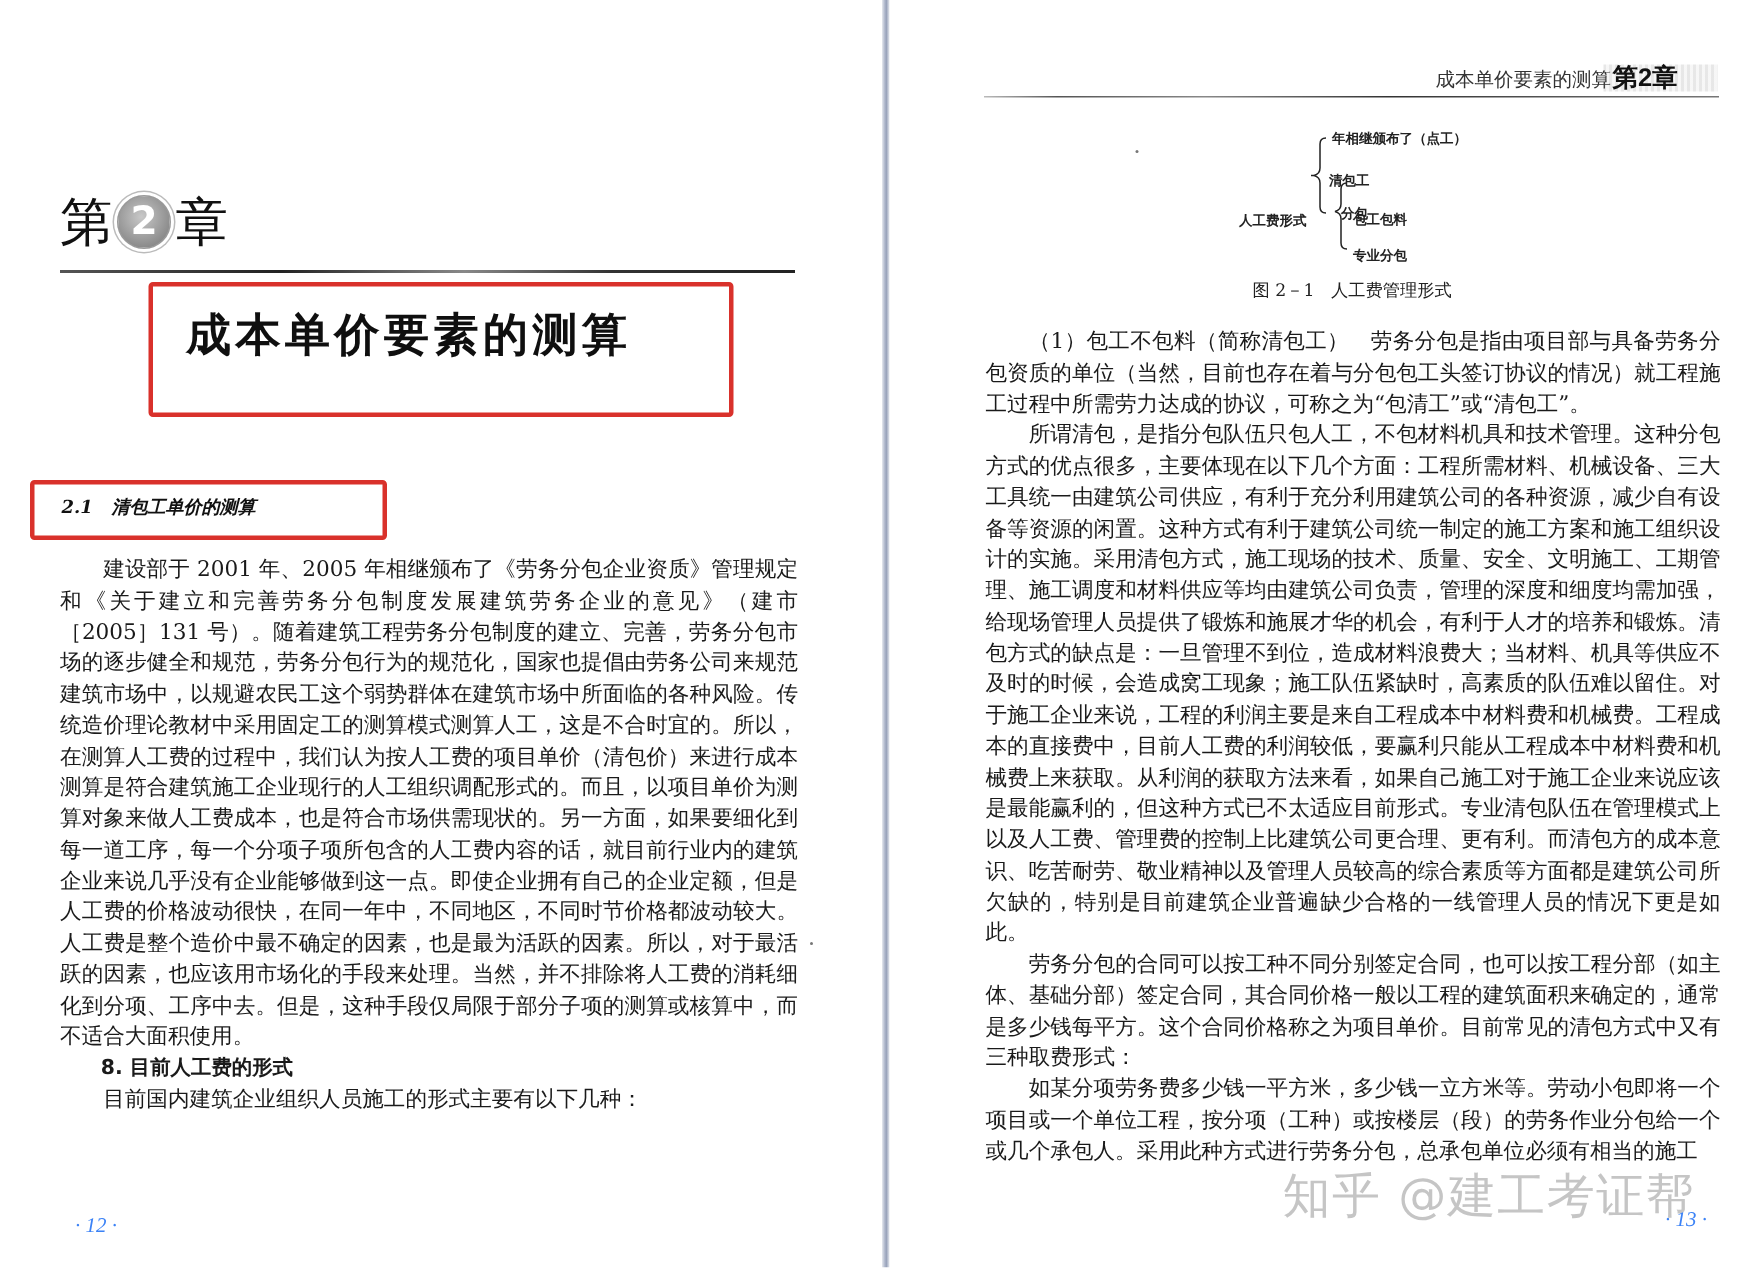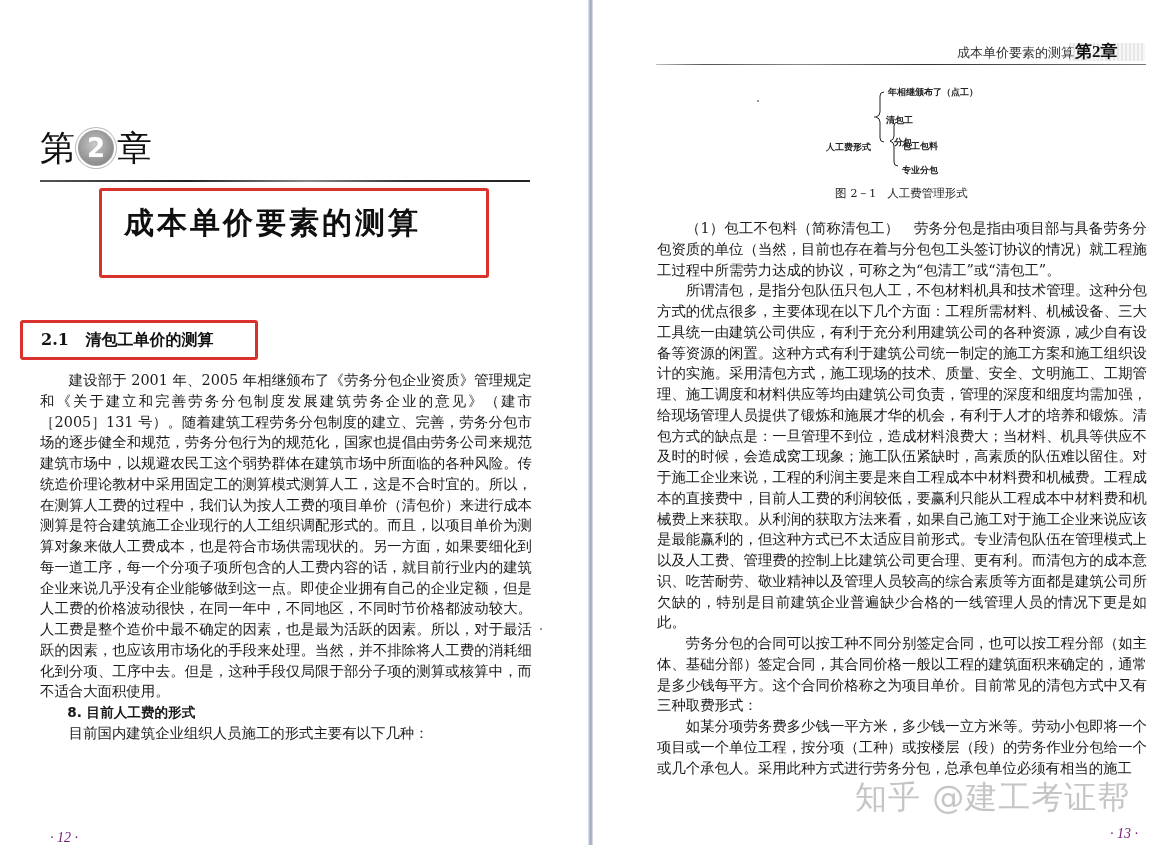--- a/index.html
+++ b/index.html
@@ -38,53 +38,53 @@
   .red-box { position:absolute; border:3px solid #d9312b; border-radius:3px; box-sizing:border-box; }
   #chapter-title-box { left:99px; top:188px; width:390px; height:90px; }
   .chapter-title {
     position:absolute; left:22px; top:12px;
     font-size:30px; font-weight:bold; letter-spacing:3px; color:#0f0f0f;
     font-family:"DejaVu Serif","Liberation Serif",serif;
   }
   #section-box { left:20px; top:320px; width:238px; height:40px; }
   .section-title {
     position:absolute; left:18px; top:7px;
-    font-size:16px; font-weight:bold; color:#111;
+    font-size:12px; font-weight:bold; color:#111;
     font-family:"DejaVu Serif","Liberation Serif",serif;
     white-space:pre;
+    font-style:italic;
   }
 
   .body-text {
     position:absolute; font-size:14.4px; line-height:20.75px;
     text-align:justify; color:#1a1a1a;
   }
   #left-body { left:40px; top:370px; width:492px; }
   .para { margin:0; text-indent:2em; }
   .sub-heading {
     margin:0; text-indent:2em; font-weight:bold;
     font-family:"DejaVu Sans","Liberation Sans",sans-serif; font-size:13.6px;
   }
 
   .page-num {
-    position:absolute; font-style:italic; font-size:14px; color:#701a75;
+    position:absolute; font-style:italic; font-size:14px; color:#3b82f6;
     font-family:"Liberation Serif","DejaVu Serif",serif;
-    margin-top:20px;
   }
   #page-num-left { left:50px; top:810px; }
   #page-num-right { left:1110px; top:806px; }
 
   
   .running-header {
     position:absolute; left:957px; top:44px;
     font-family:"DejaVu Sans","Liberation Sans",sans-serif;
     font-size:13px; color:#333;
   }
   .running-chapter {
     position:absolute; left:1075px; top:40px;
-    font-family:Liberation Serif, serif;
+    font-family:Liberation Sans, sans-serif;
     font-size:17px; font-weight:bold; color:#111;
   }
   .running-chapter .deco {
     position:absolute; left:-6px; top:3px; width:76px; height:18px;
     background:repeating-linear-gradient(90deg,#ddd 0 2px,#f3f3f3 2px 4px);
     z-index:-1; opacity:.7;
   }
   .header-rule {
     position:absolute; left:656px; top:64px; width:490px; height:1px;
     background:linear-gradient(to right,#bbb 0,#555 10%,#888 30%,#333 55%,#777 100%);

